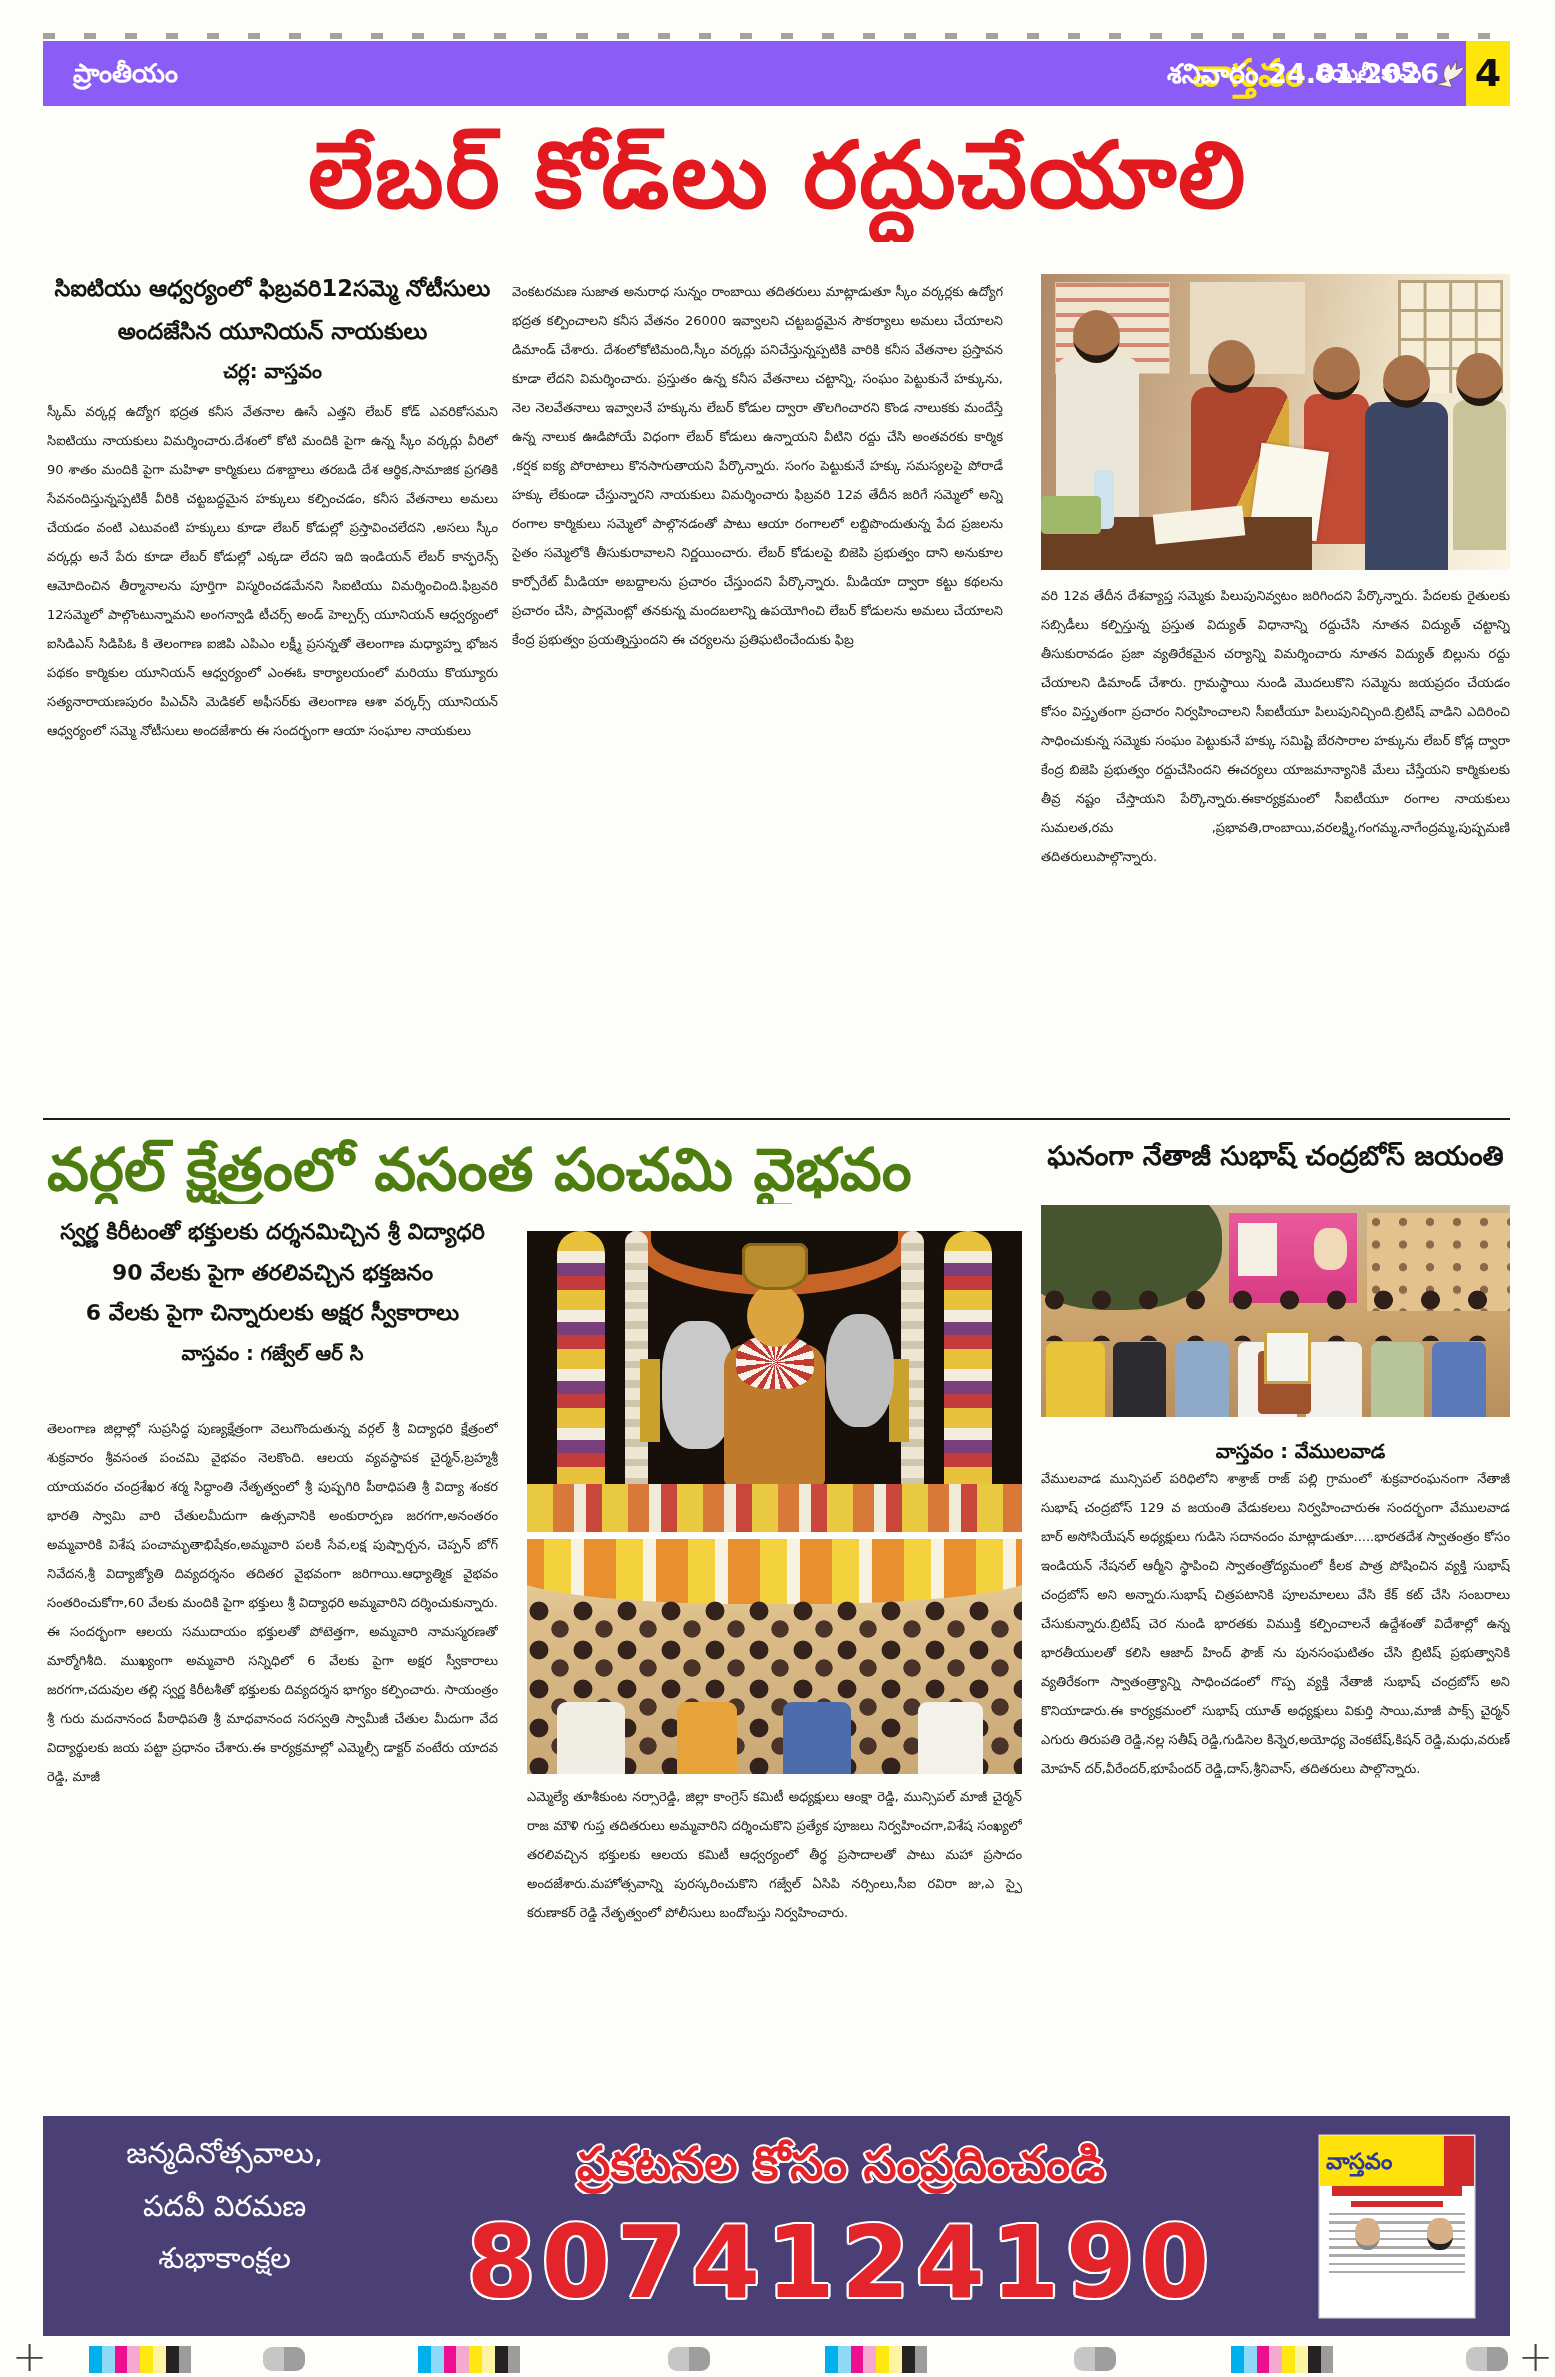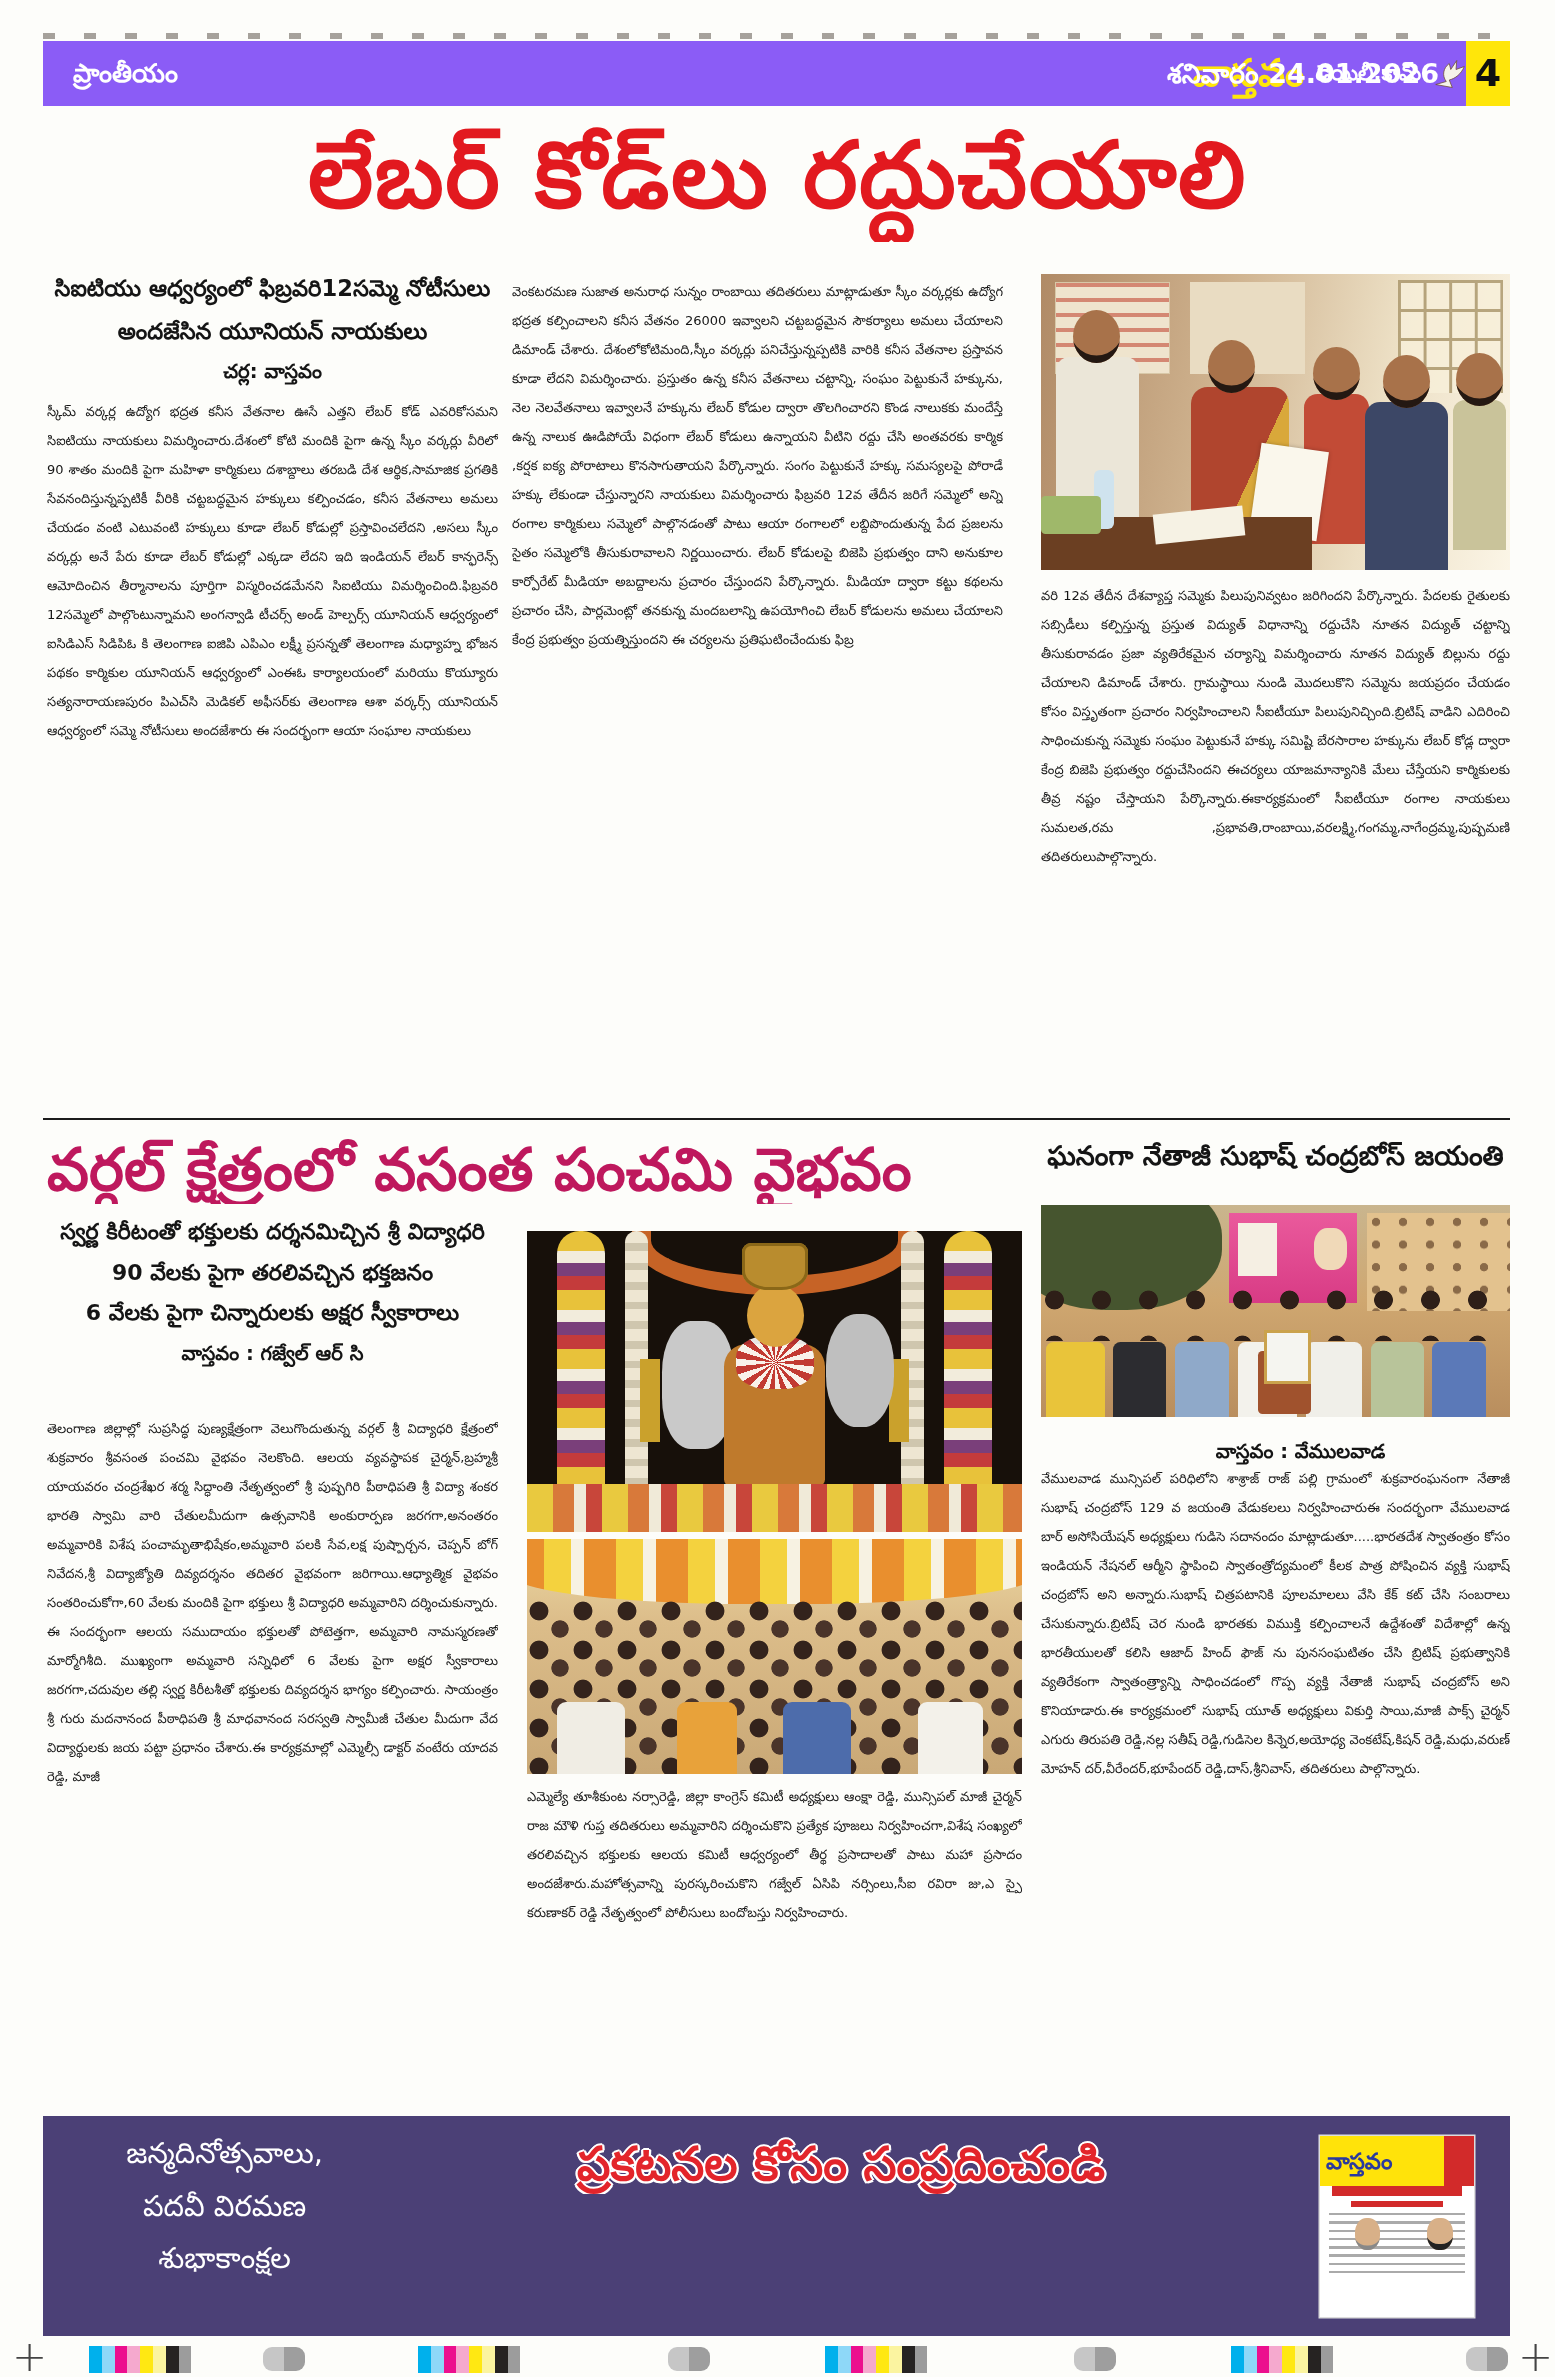--- a/index.html
+++ b/index.html
@@ -55,21 +55,21 @@
   .p1-paper{left:214px;top:173px;width:68px;height:90px;background:#faf7ec;transform:rotate(8deg);box-shadow:0 0 4.5px rgba(0,0,0,.25);}
   .p1-table{left:0;bottom:0;width:271px;height:53px;background:#6b3f22;}
   .p1-sheet{left:113px;bottom:30px;width:90px;height:30px;background:#f6f2e4;transform:rotate(-6deg);}
   .p1-bottle{left:53px;bottom:41px;width:19.6px;height:59px;background:#cfe3ee;border-radius:6px;}
   .p1-basket{left:0;bottom:36px;width:60px;height:38px;background:#9fb86a;border-radius:4.5px;}
 
   .divider{left:43px;top:1118px;width:1467px;height:2.3px;background:#1c1c1c;}
 
   
   .a2-headline{left:47px;top:1135px;width:986px;height:69px;font-size:59px;line-height:69px;
-    font-weight:800;color:#be185d;white-space:nowrap;overflow:hidden;}
+    font-weight:800;color:#4d7c0f;white-space:nowrap;overflow:hidden;}
   .a2-sub{left:47px;top:1217px;width:451px;text-align:center;}
   .a2-sub .subline{font-size:22px;line-height:30px;}
   .a2c1{left:47px;top:1414px;width:451px;height:686px;}
   .a2c2{left:527px;top:1782px;width:495px;height:319px;}
 
   
   .photo2{left:527px;top:1231px;width:495px;height:301px;background:#17100a;overflow:hidden;}
   .garland{top:0;bottom:0;width:48px;border-radius:22.6px;
     background:repeating-linear-gradient(180deg,#e8c23a 0 19.6px,#f2ecdc 19.6px 32px,#7a3f7a 32px 45px,#c43b3b 45px 59px);}
   .garland.g-l{left:30px;} .garland.g-r{right:30px;}
@@ -279,20 +279,21 @@
   <div class="abs dateline a3-dateline">వాస్తవం : వేములవాడ</div>
   <div class="abs body-text a3body">వేములవాడ మున్సిపల్ పరిధిలోని శాశ్రాజ్ రాజ్ పల్లి గ్రామంలో శుక్రవారంఘనంగా నేతాజీ సుభాష్ చంద్రబోస్ 129 వ జయంతి వేడుకలలు నిర్వహించారుఈ సందర్భంగా వేములవాడ బార్ అసోసియేషన్ అధ్యక్షులు గుడిసె సదానందం మాట్లాడుతూ.....భారతదేశ స్వాతంత్రం కోసం ఇండియన్ నేషనల్ ఆర్మీని స్థాపించి స్వాతంత్రోద్యమంలో కీలక పాత్ర పోషించిన వ్యక్తి సుభాష్ చంద్రబోస్ అని అన్నారు.సుభాష్ చిత్రపటానికి పూలమాలలు వేసి కేక్ కట్ చేసి సంబరాలు చేసుకున్నారు.బ్రిటిష్ చెర నుండి భారతకు విముక్తి కల్పించాలనే ఉద్దేశంతో విదేశాల్లో ఉన్న భారతీయులతో కలిసి ఆజాద్ హింద్ ఫౌజ్ ను పునసంఘటితం చేసి బ్రిటిష్ ప్రభుత్వానికి వ్యతిరేకంగా స్వాతంత్ర్యాన్ని సాధించడంలో గొప్ప వ్యక్తి నేతాజీ సుభాష్ చంద్రబోస్ అని కొనియాడారు.ఈ కార్యక్రమంలో సుభాష్ యూత్ అధ్యక్షులు వికుర్తి సాయి,మాజీ పాక్స్ చైర్మన్ ఎగురు తిరుపతి రెడ్డి,నల్ల సతీష్ రెడ్డి,గుడిసెల కిన్నెర,అయోధ్య వెంకటేష్,కిషన్ రెడ్డి,మధు,వరుణ్ మోహన్ దర్,వీరేందర్,భూపేందర్ రెడ్డి,దాస్,శ్రీనివాస్, తదితరులు పాల్గొన్నారు.</div>
 
   <div class="abs banner">
     <div class="abs b-left">
       <div>జన్మదినోత్సవాలు,</div>
       <div>పదవీ విరమణ</div>
       <div>శుభాకాంక్షల</div>
     </div>
     <div class="abs b-title outline-red">ప్రకటనల కోసం సంప్రదించండి</div>
+    <div class="abs b-phone outline-red">8074124190</div>
     <div class="abs thumb">
       <div class="abs thumb-band">
         <div class="abs thumb-mast">వాస్తవం</div>
         <div class="abs thumb-redbox"></div>
       </div>
       <div style="margin-top:50px">
         <div class="thumb-hl"></div>
         <div class="thumb-hl2"></div>
         <div class="thumb-lines">
           <div class="thumb-face tf1"></div>

